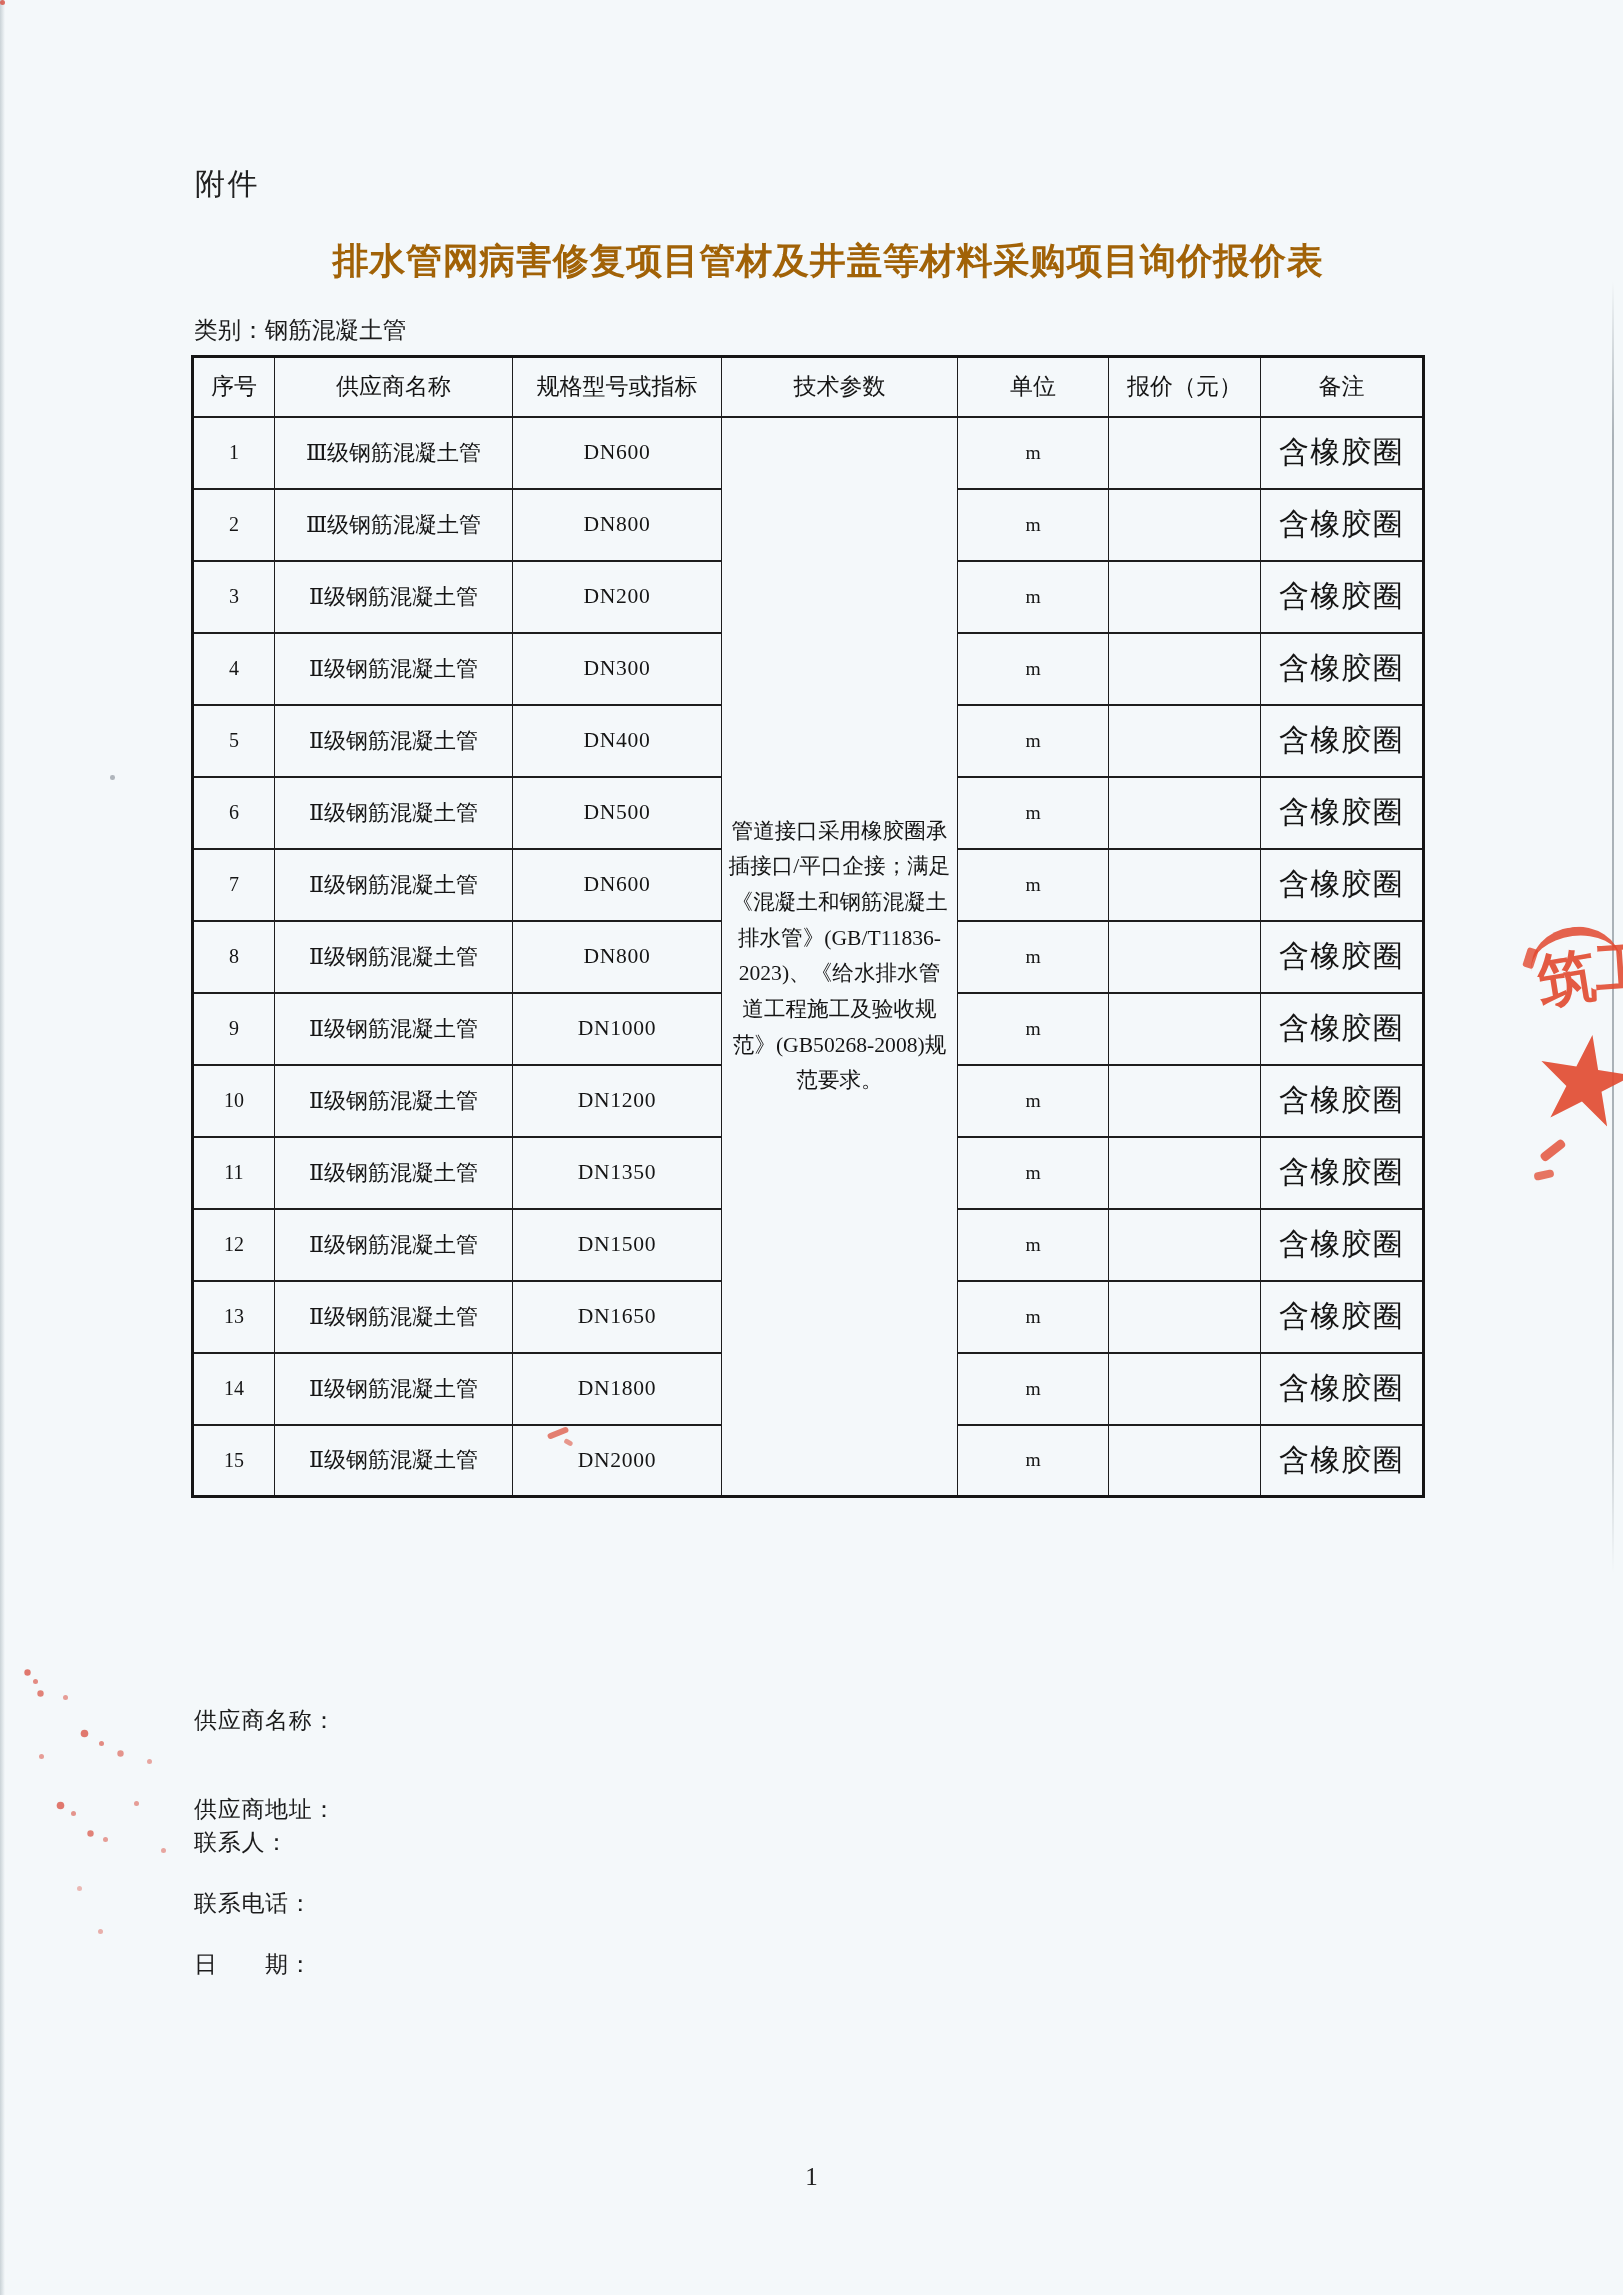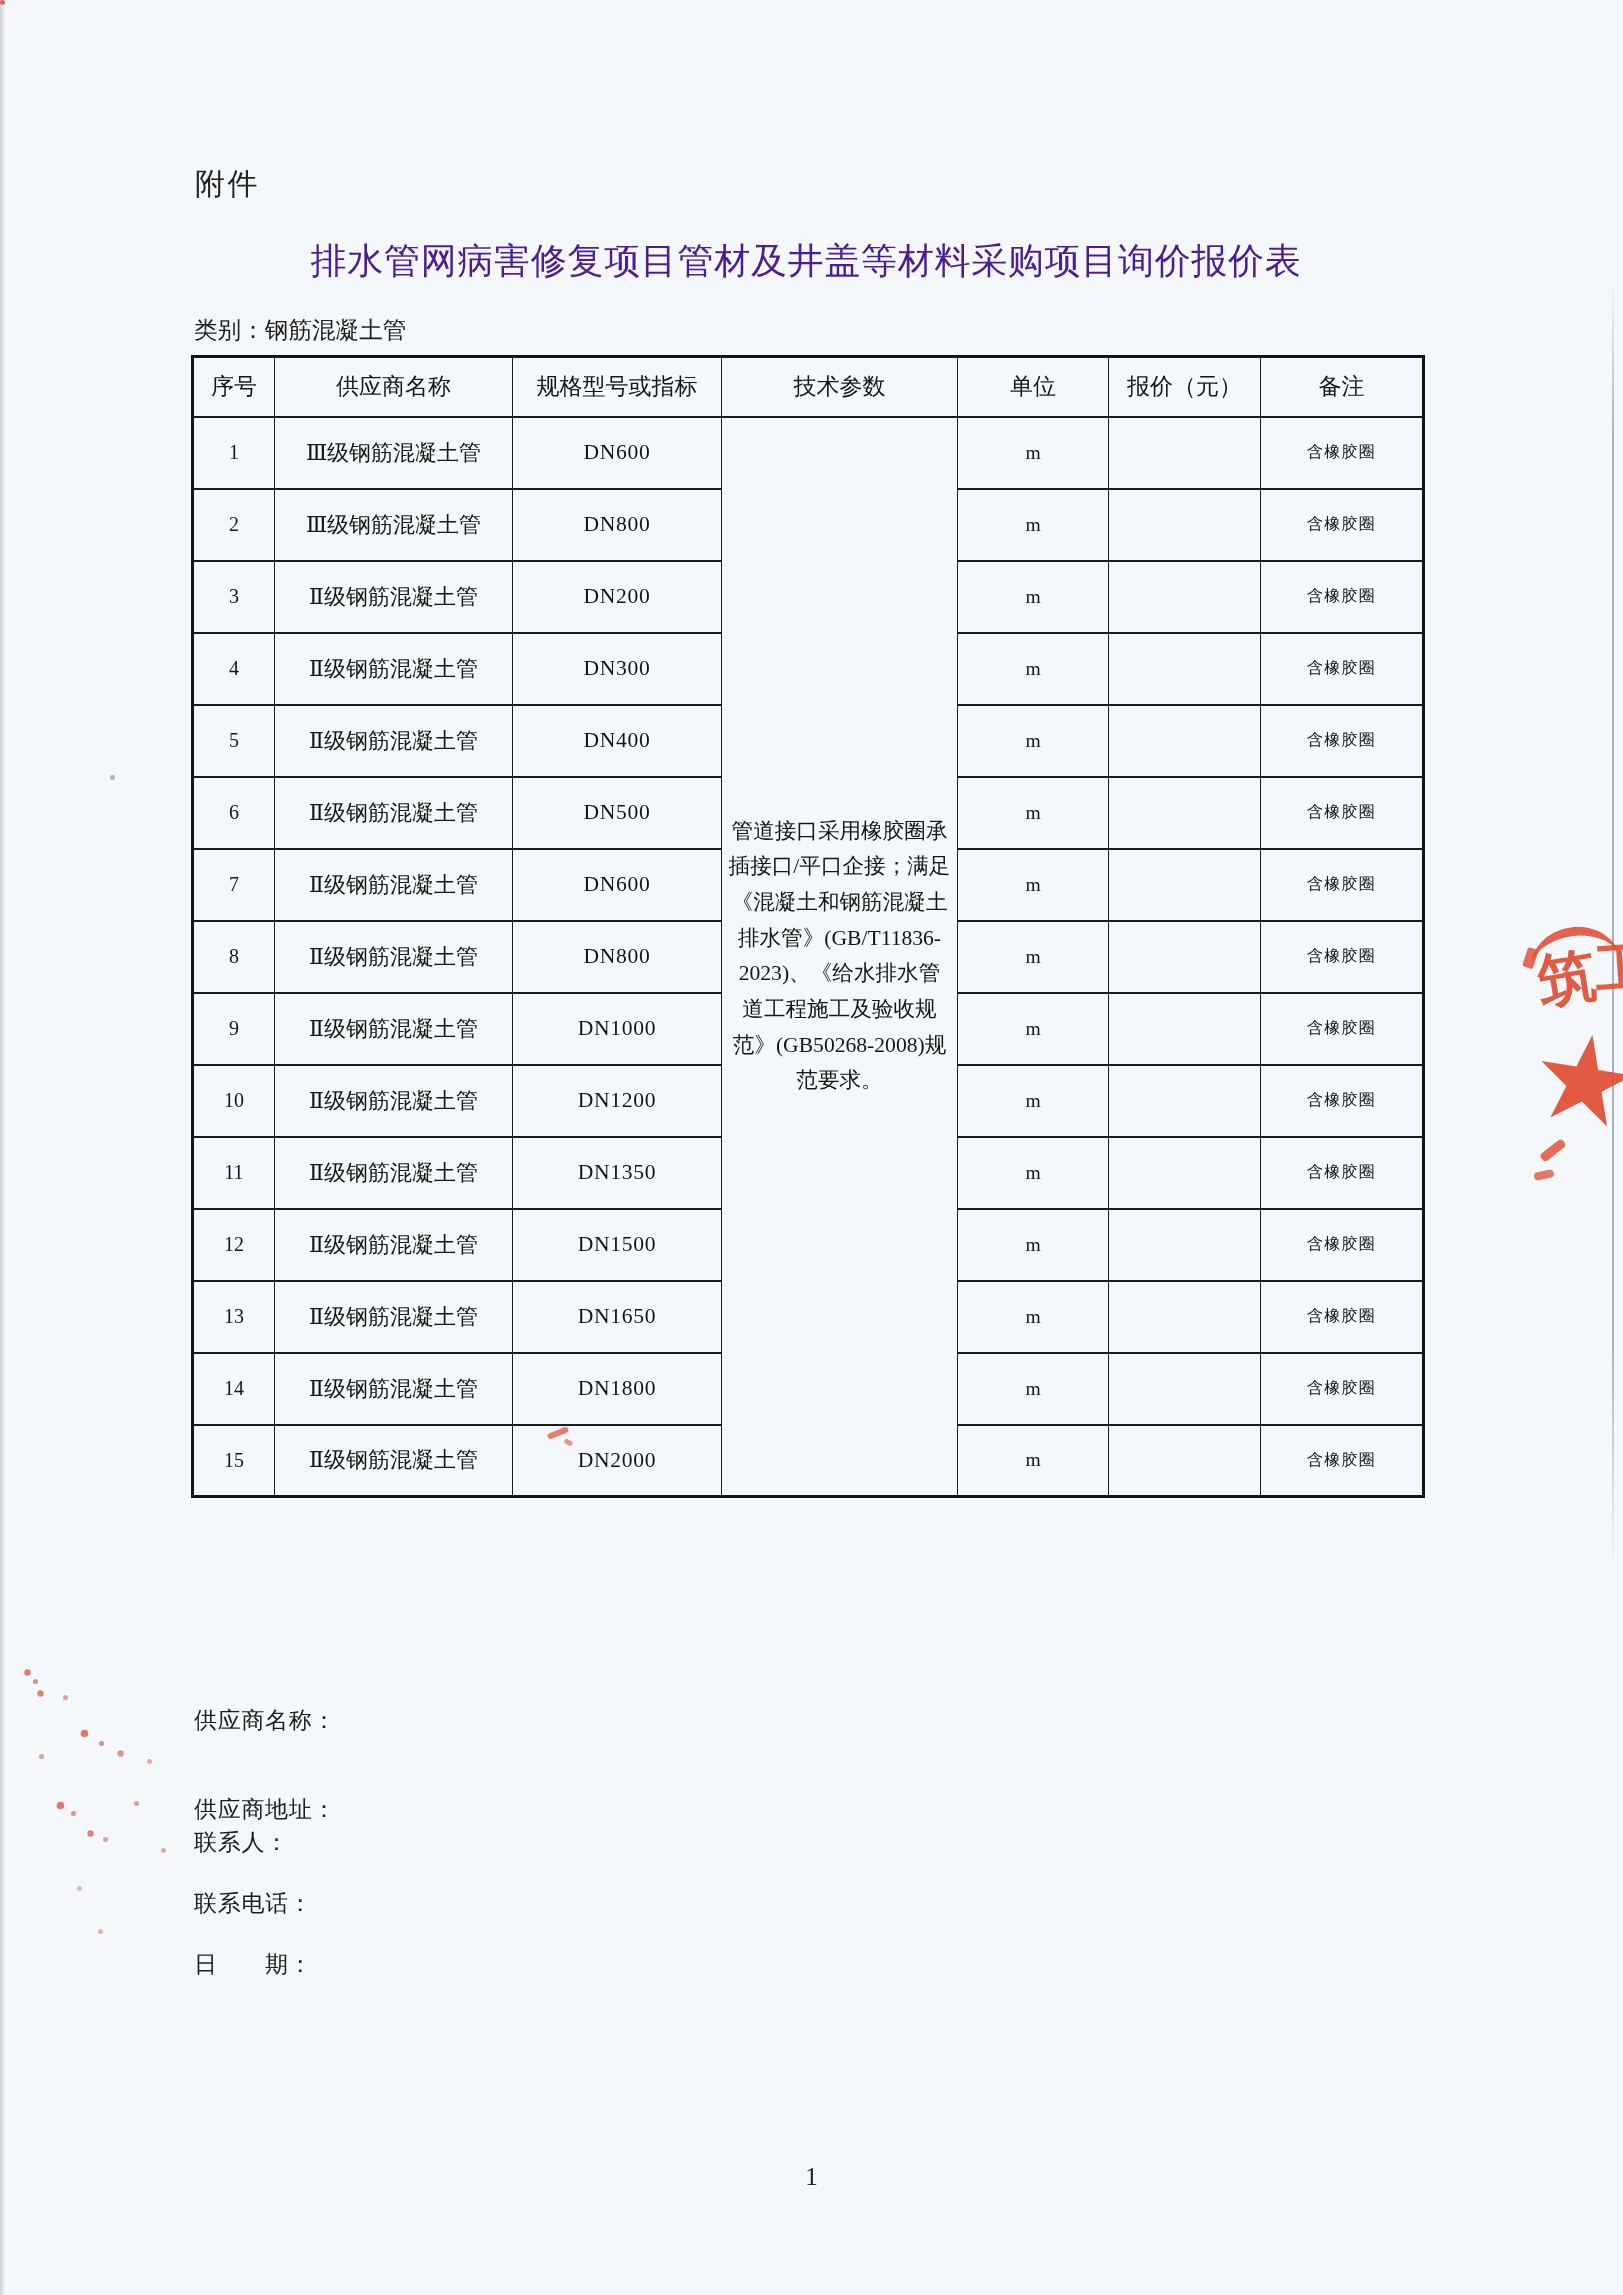--- a/index.html
+++ b/index.html
@@ -19,23 +19,23 @@
   .scan-edge-right{
     position:absolute;left:1612px;top:281px;width:2px;height:1292px;
     background:linear-gradient(to bottom,rgba(130,140,148,0),rgba(130,140,148,.65) 12%,rgba(130,140,148,.65) 82%,rgba(130,140,148,0));
   }
 
   .attachment{
     position:absolute;left:195px;top:164px;
     font-size:30px;letter-spacing:2.6px;color:#222;
   }
   .doc-title{
-    position:absolute;left:185px;top:237px;width:1242px;
-    text-align:center;font-size:36px;font-weight:normal;
-    letter-spacing:0.7px;color:#4c1d95;white-space:nowrap;
+    position:absolute;left:207px;top:237px;width:1242px;
+    text-align:center;font-size:36px;font-weight:bold;
+    letter-spacing:0.7px;color:#a16207;white-space:nowrap;
   }
   .category{
     position:absolute;left:194px;top:314px;
     font-size:23.6px;color:#1c1c1c;
   }
 
   table.quote-table{
     position:absolute;left:191px;top:355px;width:1230px;
     border-collapse:collapse;table-layout:fixed;
     border:3.3px solid #151515;
@@ -54,21 +54,21 @@
   table.quote-table thead th{font-size:23px;border-bottom-width:2.6px;}
   td.cell-no{font-size:20px;font-family:"Liberation Serif","DejaVu Serif",serif;}
   td.cell-name{font-size:22px;}
   td.cell-spec{font-size:21.6px;letter-spacing:0.7px;}
   td.cell-tech{
     font-size:21.6px;line-height:1.65;text-align:center;
     padding:0 9.2px;
     margin-top:48px;
   }
   td.cell-unit{font-size:19.6px;}
-  td.cell-remark{font-size:16px;letter-spacing:1.3px;}
+  td.cell-remark{font-size:30px;letter-spacing:1.3px;}
 
   .notes{
     position:absolute;left:191px;top:1536px;width:1243px;
     font-size:22px;line-height:1.56;text-align:justify;
     color:#181818;
   }
   .supplier-field{
     position:absolute;left:194px;font-size:23px;color:#1c1c1c;letter-spacing:0.7px;
   }
   .f-name{top:1705px;}

